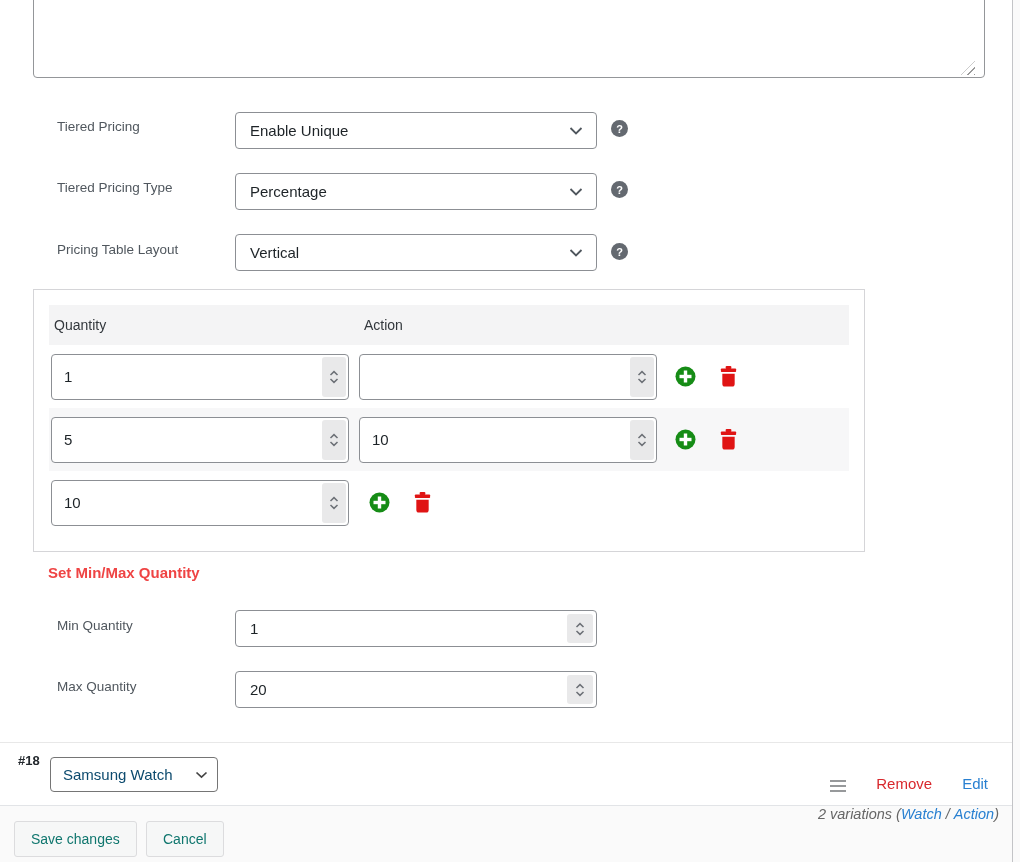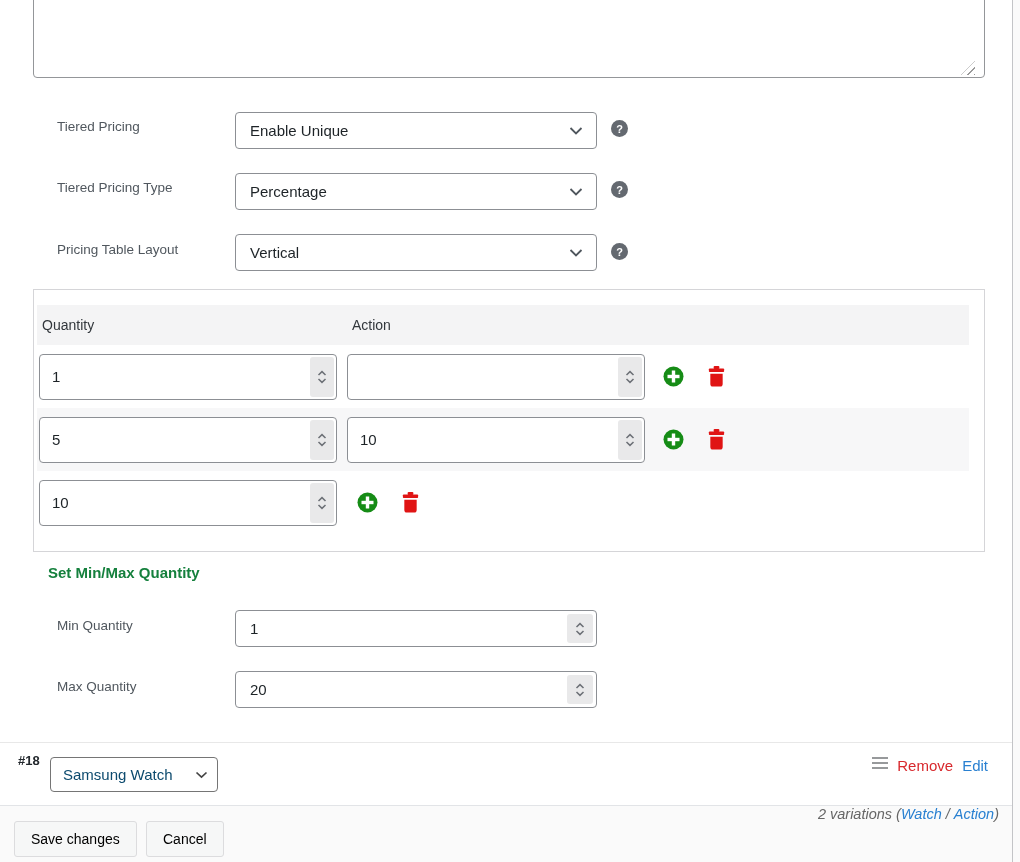--- a/index.html
+++ b/index.html
@@ -32,22 +32,22 @@
   }
   .select-box svg { position:absolute; right:13px; top:50%; transform:translateY(-50%); }
   .help-badge {
     position:absolute; left:611px; width:17px; height:17px; border-radius:50%;
     background:#646970; color:#fff; font-size:11px; font-weight:bold;
     display:flex; align-items:center; justify-content:center; cursor:help;
   }
 
   
   .tier-table {
-    position:absolute; left:33px; top:289px; width:952px; height:263px;
-    border:1px solid #d5d5d8; background:#fff; padding:15px 15px 0 3px;
+    position:absolute; left:33px; top:289px; width:832px; height:263px;
+    border:1px solid #d5d5d8; background:#fff; padding:15px 15px 0 15px;
   }
   .tier-head {
     display:flex; height:40px; align-items:center;
     background:#f4f4f5; font-size:14px; color:#32373c;
   }
   .col-q { width:308px; padding-left:5px; }
   .col-d { width:306px; }
   .col-a { flex:1; padding-left:7px; }
   .tier-row { display:flex; height:63px; align-items:center; }
   .tier-row.alt { background:#f7f7f8; }
@@ -62,58 +62,58 @@
   }
   .spinner {
     position:absolute; right:3px; top:3px; bottom:3px; width:24px;
     background:#e9e9ea; border-radius:3px; cursor:pointer;
     display:flex; align-items:center; justify-content:center;
   }
 
   .icon-btn { background:none; border:none; cursor:pointer; padding:0; display:flex; align-items:center; }
 
   
-  .section-heading { position:absolute; left:48px; top:564px; font-size:15px; font-weight:bold; color:#15803d; }
+  .section-heading { position:absolute; left:48px; top:564px; font-size:15px; font-weight:bold; color:#ef4444; }
   .mm-wrap { position:absolute; left:235px; width:362px; height:37px; }
   .mm-wrap input {
     width:100%; height:100%; border:1px solid #8c8f94; border-radius:4px;
     font-family:"Liberation Sans", sans-serif; font-size:15px; color:#1d2327;
     padding:0 38px 0 14px; outline:none; background:#fff;
   }
   .mm-wrap .spinner { right:4px; top:4px; bottom:4px; width:26px; }
 
   
   .divider { position:absolute; left:0; top:742px; width:1013px; height:1px; background:#e8e8e8; }
   .var-num { position:absolute; left:18px; top:753px; font-size:13px; font-weight:bold; color:#23282d; }
   .var-select {
     position:absolute; left:50px; top:757px; width:168px; height:35px; background:#fff;
     border:1px solid #757575; border-radius:4px; cursor:pointer;
     display:flex; align-items:center; padding:0 30px 0 12px;
     font-size:15px; color:#0c4a6e; white-space:nowrap;
   }
   .var-select svg { position:absolute; right:9px; top:50%; transform:translateY(-50%); }
   .var-actions {
     position:absolute; right:32px; top:757px; height:35px;
-    display:flex; align-items:flex-start; gap:9px;
+    display:flex; align-items:flex-end; gap:30px;
   }
   .menu-icon { display:flex; flex-direction:column; gap:3px; width:16px; cursor:move; }
   .menu-icon span { display:block; height:2px; background:#97999b; }
   .link { font-size:15px; text-decoration:none; cursor:pointer; }
   .link.remove { color:#d8282d; }
   .link.edit { color:#2980d1; }
 
   
   .toolbar {
     position:absolute; left:0; top:805px; width:1013px; height:57px;
     background:#fafafa; border-top:1px solid #e2e4e7;
   }
   .btn {
     position:absolute; top:15px; height:36px; padding:0 16px;
     background:#f6f7f7; border:1px solid #dcdcde; border-radius:3px;
-    color:#000000; font-family:"Liberation Sans", sans-serif; font-size:14px;
+    color:#0f766e; font-family:"Liberation Sans", sans-serif; font-size:14px;
     display:flex; align-items:center; cursor:default;
   }
   .btn.save { left:14px; }
   .btn.cancel { left:146px; }
   .var-summary {
     position:absolute; right:14px; top:0; height:100%;
     display:flex; align-items:flex-start; font-style:italic; font-size:14.5px; color:#666;
     white-space:pre;
   }
   .var-summary .link { font-size:14.5px; font-style:italic; }

